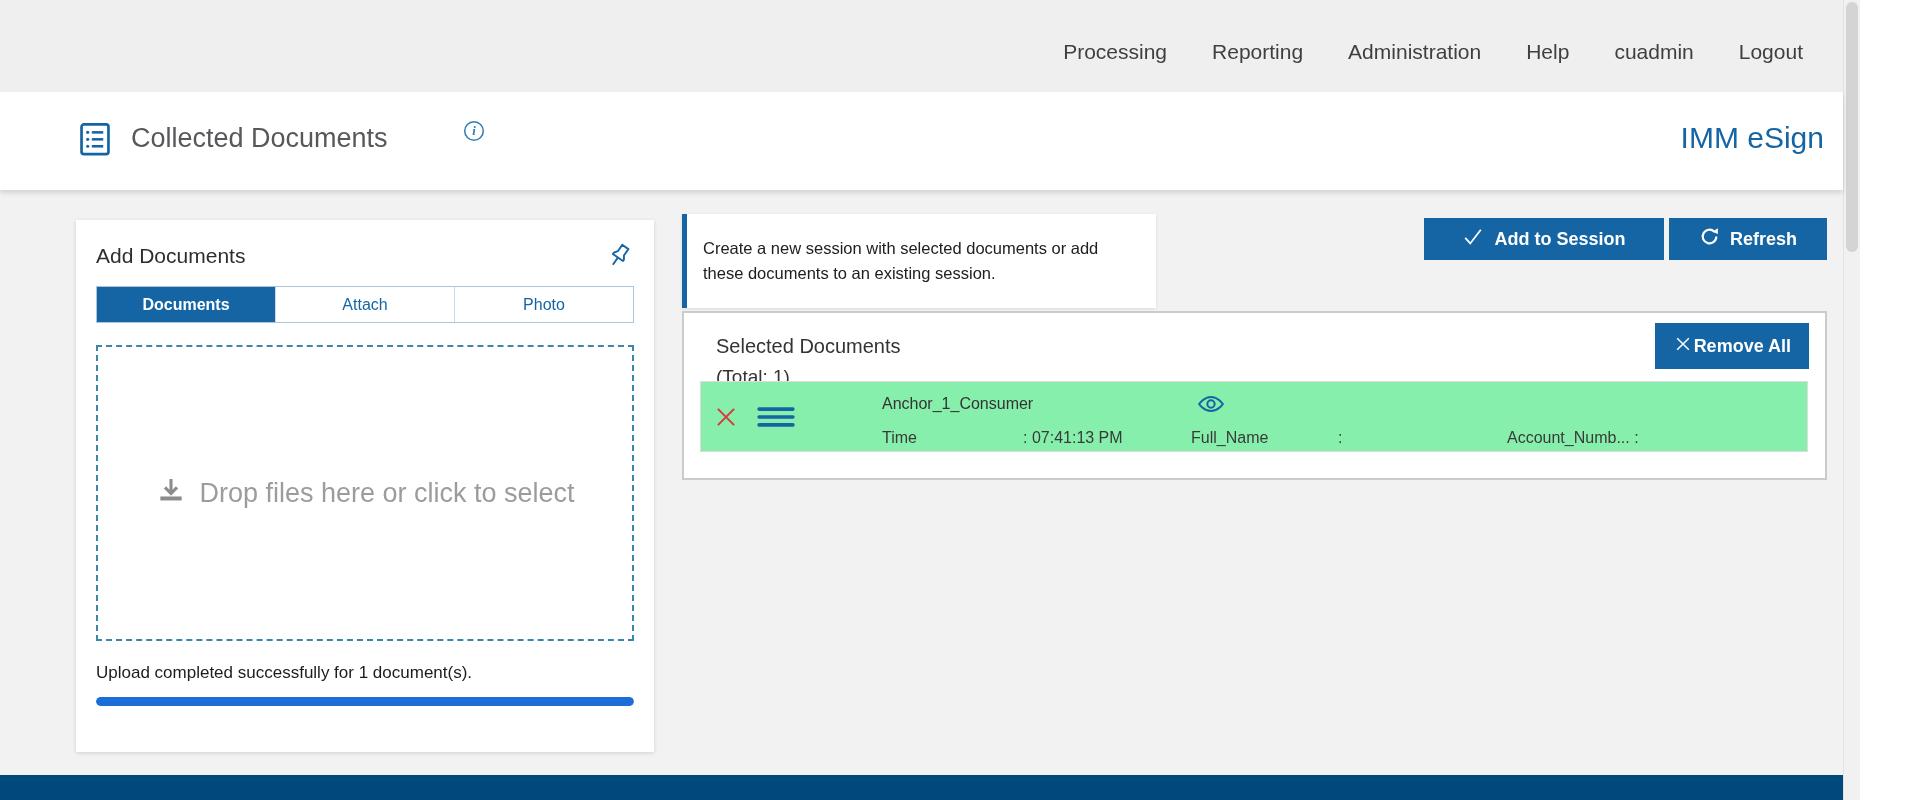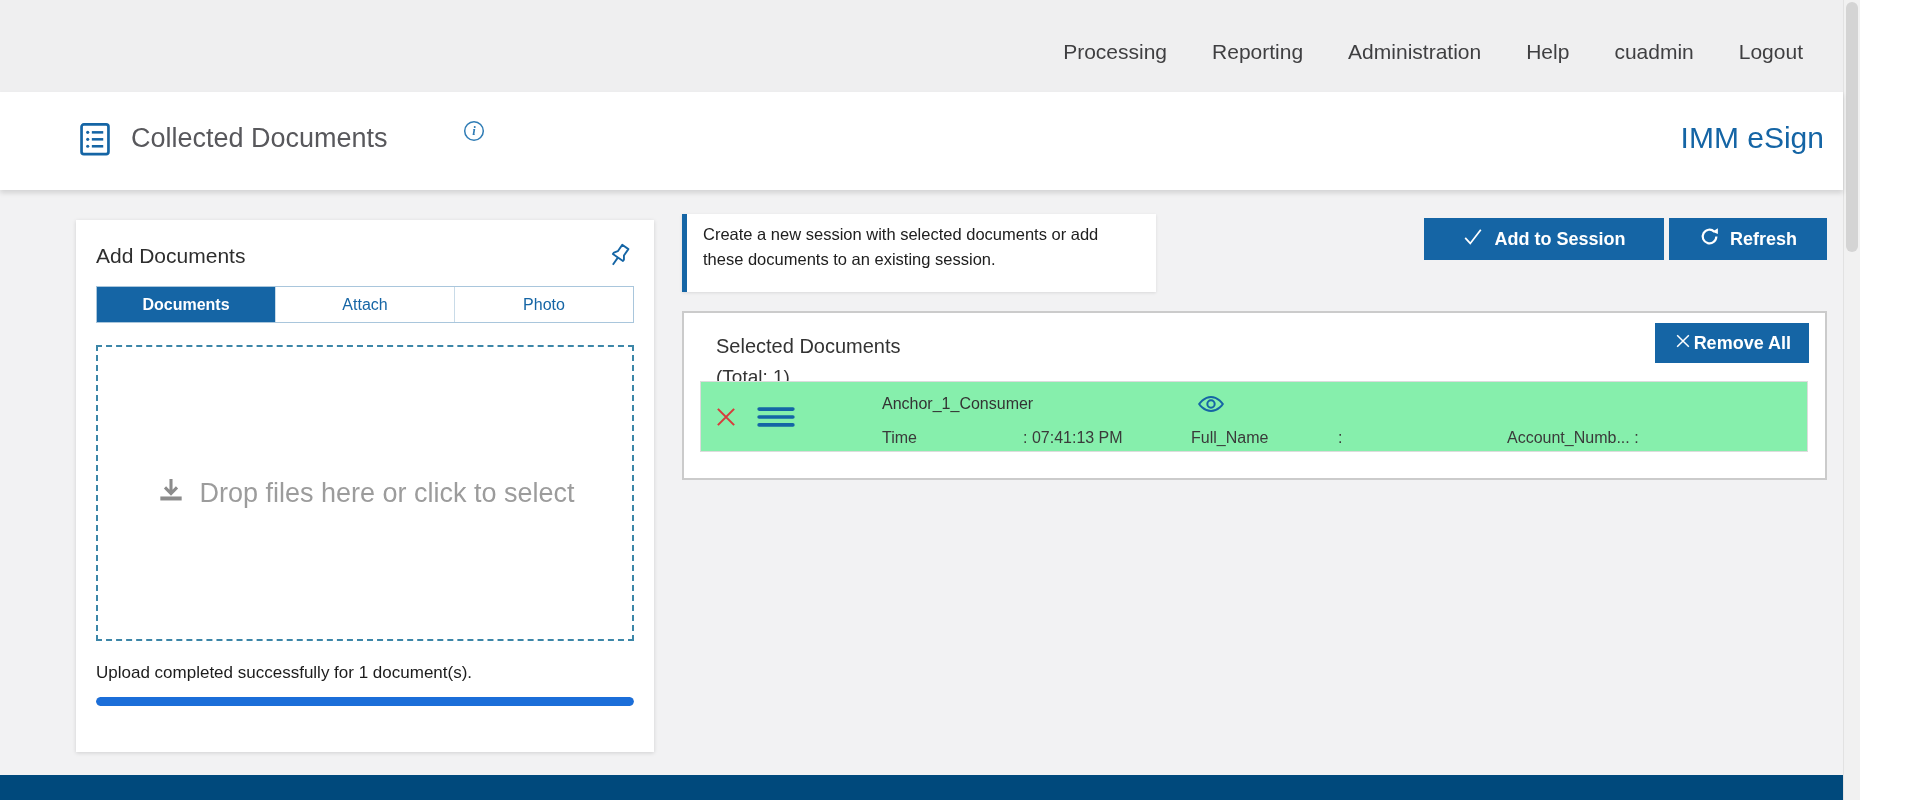--- a/index.html
+++ b/index.html
@@ -30,34 +30,34 @@
   .tab{flex:1;display:flex;align-items:center;justify-content:center;font-size:16px;color:#1565a5;background:#ffffff;cursor:pointer;border-left:1px solid #c9dbe8;}
   .tab:first-child{border-left:none;}
   .tab.active{background:#1565a5;color:#ffffff;font-weight:600;}
   .dropzone{margin-top:22px;height:296px;border:2px dashed #3c86a8;box-sizing:border-box;display:flex;align-items:center;justify-content:center;gap:12px;cursor:pointer;background:#ffffff;}
   .dz-text{font-size:27px;color:#9c9c9c;}
   .upload-status{margin-top:22px;font-size:17px;color:#1c1c1c;}
   .progress{margin-top:14px;height:9px;background:#e8e8e8;border-radius:6px;overflow:hidden;}
   .progress-fill{height:100%;background:#1b6ed9;border-radius:6px;width:0;}
 
   
-  .info-box{position:absolute;left:682px;top:214px;width:474px;min-height:78px;background:#ffffff;border-left:5px solid #1565a5;box-sizing:border-box;padding:8px 16px;font-size:16.5px;line-height:1.5;color:#202020;box-shadow:0 1px 3px rgba(0,0,0,0.1);}
+  .info-box{position:absolute;left:682px;top:214px;width:474px;min-height:78px;background:#ffffff;border-left:5px solid #1565a5;box-sizing:border-box;padding:22px 16px;font-size:16.5px;line-height:1.5;color:#202020;box-shadow:0 1px 3px rgba(0,0,0,0.1);}
 
   
   .btn{position:absolute;top:218px;height:42px;background:#1565a5;color:#ffffff;border:none;display:flex;align-items:center;justify-content:center;gap:10px;font-size:18px;font-weight:700;font-family:"Liberation Sans", sans-serif;cursor:pointer;}
   .btn-create{left:1179px;width:240px;}
   .btn-add{left:1424px;width:240px;}
   .btn-refresh{left:1669px;width:158px;}
 
   
   .sel-panel{position:absolute;left:682px;top:311px;width:1145px;height:169px;background:#ffffff;border:2px solid #cbcbcb;box-sizing:border-box;}
   .sel-head{position:absolute;left:32px;top:22px;display:flex;align-items:baseline;gap:8px;flex-direction:column;}
   .sel-title{font-size:20px;color:#333333;}
   .sel-total{font-size:19px;color:#333333;}
-  .btn-remove{position:absolute;right:16px;top:10px;height:40px;padding:0 18px;background:#1565a5;color:#ffffff;border:none;display:flex;align-items:center;gap:1px;font-size:18px;font-weight:700;font-family:"Liberation Sans", sans-serif;cursor:pointer;}
+  .btn-remove{position:absolute;right:16px;top:10px;height:46px;padding:0 18px;background:#1565a5;color:#ffffff;border:none;display:flex;align-items:center;gap:1px;font-size:18px;font-weight:700;font-family:"Liberation Sans", sans-serif;cursor:pointer;}
   .doc-row{position:absolute;left:16px;right:17px;top:68px;height:71px;background:#86efac;border:1px solid #dcdcdc;box-sizing:border-box;}
   .row-x{position:absolute;left:12px;top:50%;transform:translateY(-50%);width:26px;height:26px;cursor:pointer;}
   .row-menu{position:absolute;left:56px;top:50%;transform:translateY(-50%);width:38px;height:26px;cursor:pointer;}
   .doc-name{position:absolute;left:181px;top:13px;font-size:16px;color:#333333;}
   .eye{position:absolute;left:494px;top:9px;width:32px;height:24px;cursor:pointer;}
   .f{position:absolute;top:47px;font-size:16px;color:#3a3a3a;white-space:nowrap;}
   .time-label{left:181px;}
   .time-value{left:322px;}
   .fn-label{left:490px;}
   .fn-sep{left:637px;}

